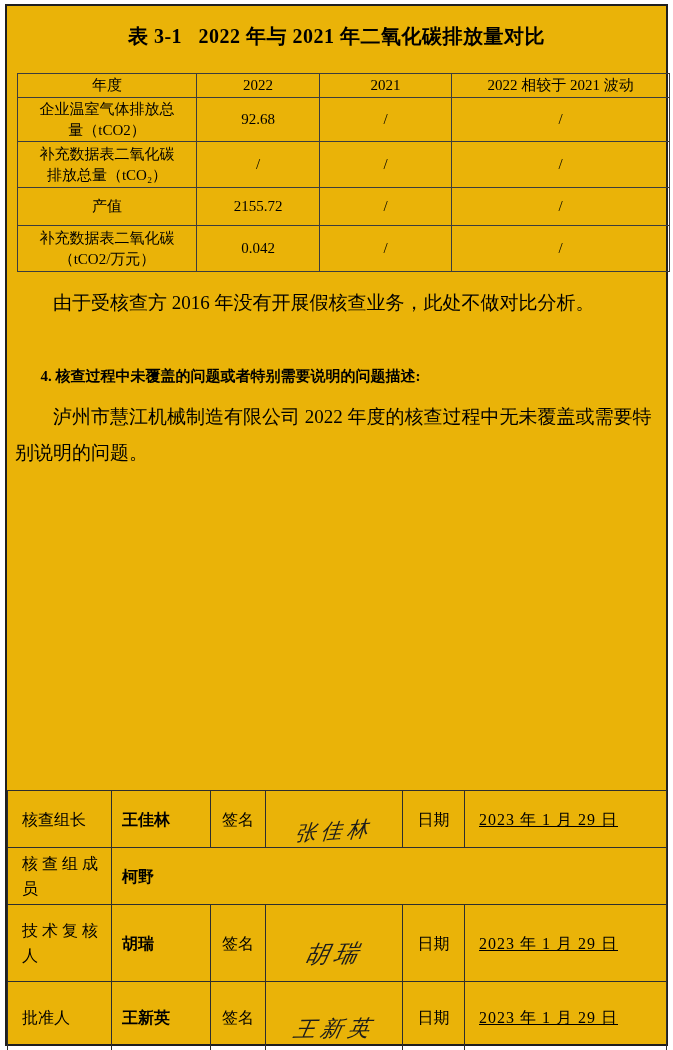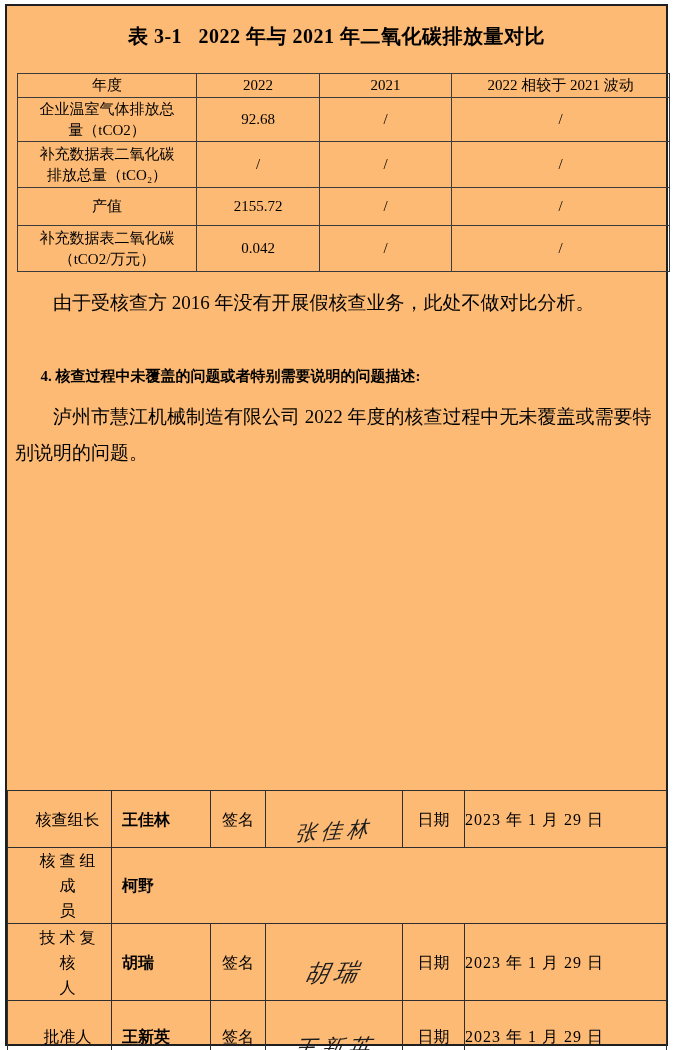--- a/index.html
+++ b/index.html
@@ -3,21 +3,21 @@
 <meta charset="utf-8">
 <style>
   html,body{margin:0;padding:0;}
   body{
     width:673px;height:1050px;background:#ffffff;position:relative;
     font-family:"Liberation Serif","DejaVu Serif",serif;color:#000;
     overflow:hidden;
   }
   .page{
     position:absolute;left:5px;top:4px;width:659px;height:1038px;
-    border:2px solid #1f1f1f;background:#fdba74;
+    border:2px solid #1f1f1f;background:#eab308;
   }
   
   .doc-title{
     position:absolute;top:17px;left:0;width:100%;text-align:center;
     font-weight:bold;font-size:20px;letter-spacing:.5px;white-space:pre;
   }
   
   .cmp-table{
     position:absolute;top:67px;left:10px;width:652px;
     border-collapse:collapse;table-layout:fixed;
@@ -46,25 +46,25 @@
     border-collapse:collapse;table-layout:fixed;font-size:16px;
   }
   .signoff td{
     border:1px solid #2e2e2e;vertical-align:middle;padding:0;
     white-space:pre-line;line-height:25px;
   }
   .signoff .r1{height:57px;}
   .signoff .r2{height:57px;}
   .signoff .r3{height:77px;}
   .signoff .r4{height:71px;}
-  .signoff td.role{text-align:center;padding-left:22px;padding-right:6px;}
+  .signoff td.role{text-align:left;padding-left:14px;padding-right:6px;}
   .signoff td.name{text-align:left;padding-left:10px;font-weight:bold;}
   .signoff td.lbl{text-align:center;}
   .signoff td.sigcell{text-align:center;}
-  .signoff td.date{text-align:left;letter-spacing:1px;}
+  .signoff td.date{text-align:left;padding-left:14px;letter-spacing:1px;text-decoration:underline;}
   .sig{
     display:inline-block;font-style:italic;color:#1c1c1c;
     font-size:21px;letter-spacing:5px;
     transform:rotate(-4deg) skewX(-10deg);
   }
   .sig-2{font-size:24px;transform:rotate(-2deg) skewX(-14deg);}
   .sig-3{font-size:22px;transform:rotate(-1deg) skewX(-12deg);}
 </style>
 </head>
 <body>

